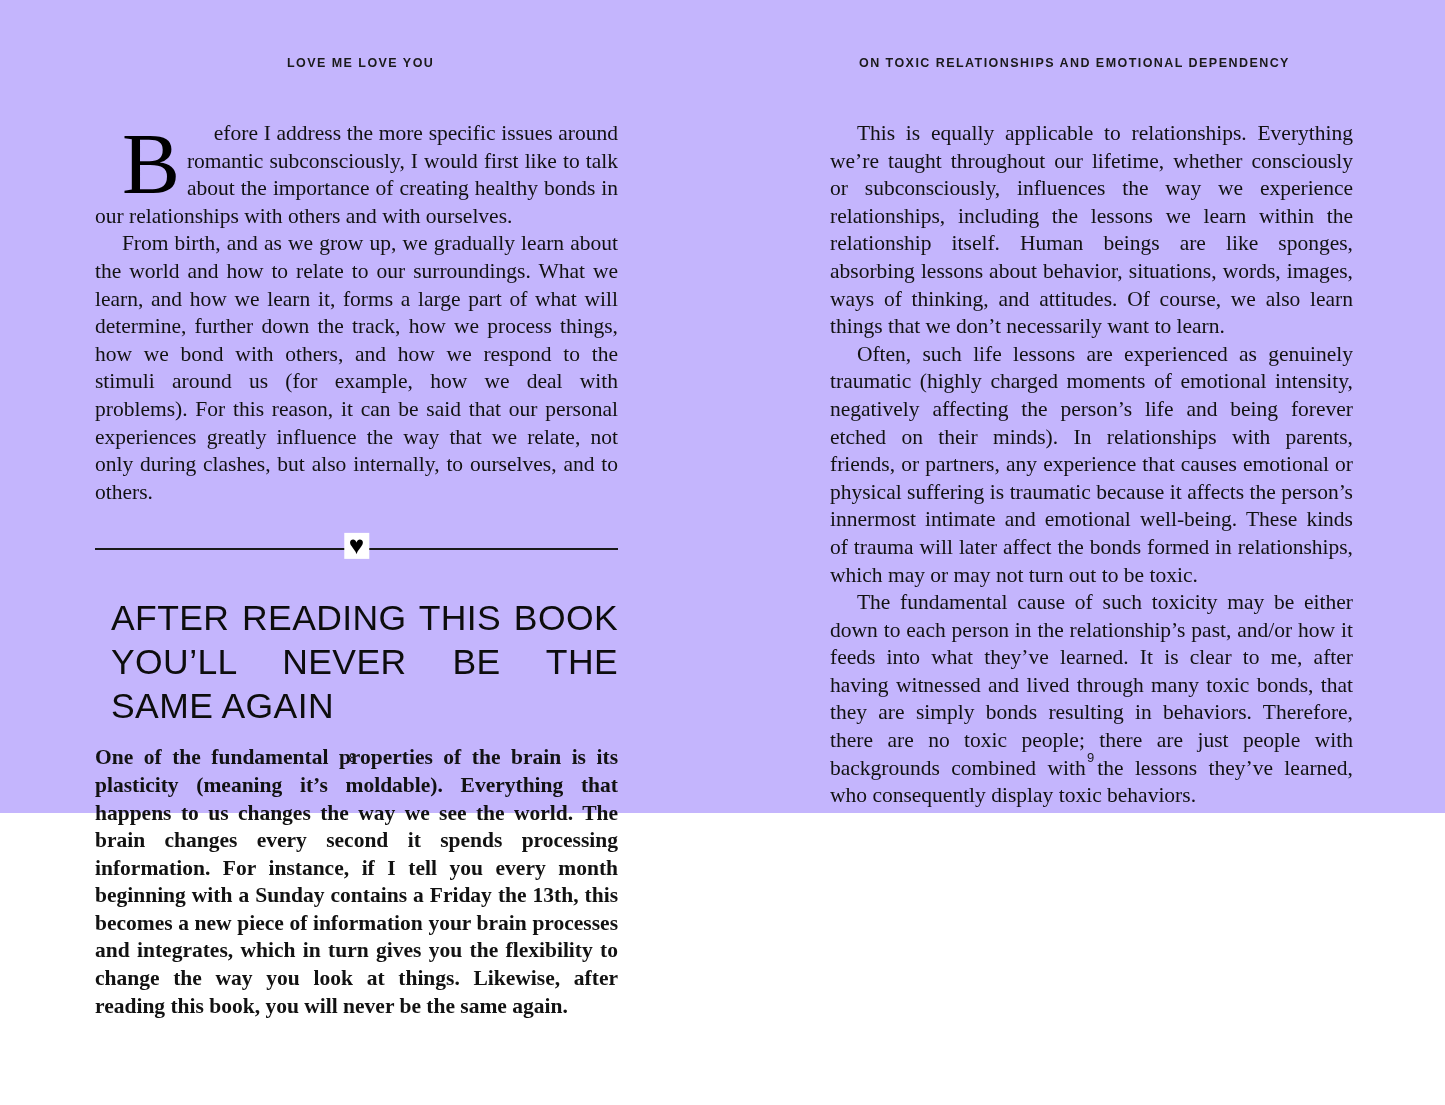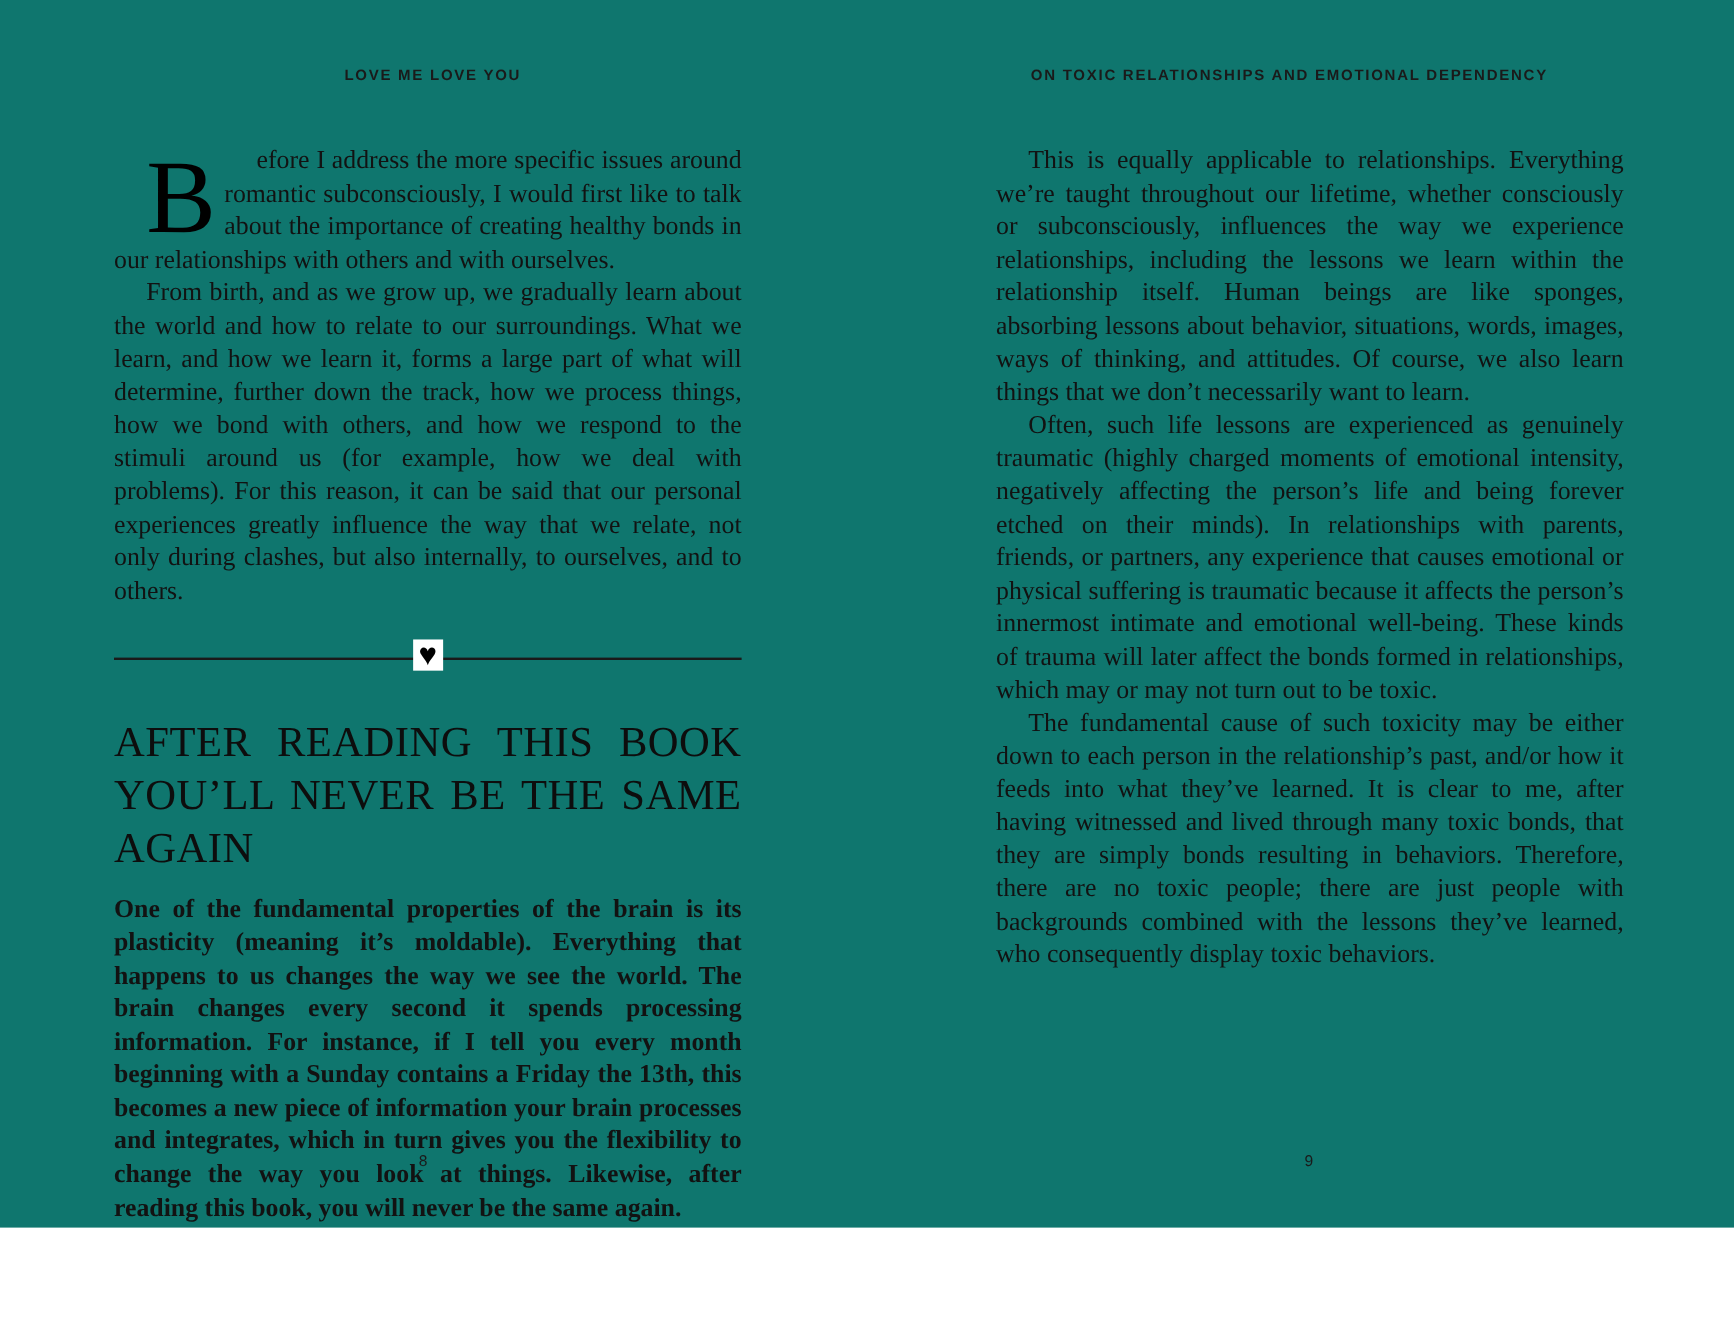--- a/index.html
+++ b/index.html
@@ -11,22 +11,22 @@
     width: 1445px;
     height: 1105px;
     font-family: "Liberation Serif", "DejaVu Serif", serif;
     color: #111111;
     overflow: hidden;
   }
 
   .spread {
     position: relative;
     width: 1445px;
-    height: 1023px;
-    background: #0f766e;
+    height: 813px;
+    background: #c4b5fd;
   }
 
   
   .running-head {
     position: absolute;
     top: 56px;
     font-family: "Liberation Sans", "DejaVu Sans", sans-serif;
     font-size: 12.5px;
     font-weight: 600;
     letter-spacing: 1.45px;
@@ -88,27 +88,27 @@
     transform: translate(-50%, -62%);
     font-size: 26px;
     line-height: 1;
     color: #000000;
     background: #ffffff;
     padding: 0 5px;
   }
 
   
   .section-heading {
-    font-family: Liberation Serif, serif;
+    font-family: Liberation Sans, sans-serif;
     font-weight: 400;
     font-size: 35.5px;
     line-height: 44px;
     letter-spacing: 0.4px;
     color: #0d0d0d;
-    margin: 0 0 16px 0;
+    margin: 0 0 16px 16px;
     text-transform: uppercase;
   }
 
   
   .folio {
     position: absolute;
     bottom: 48px;
     font-family: "Liberation Sans", "DejaVu Sans", sans-serif;
     font-size: 13px;
     letter-spacing: 0.5px;

